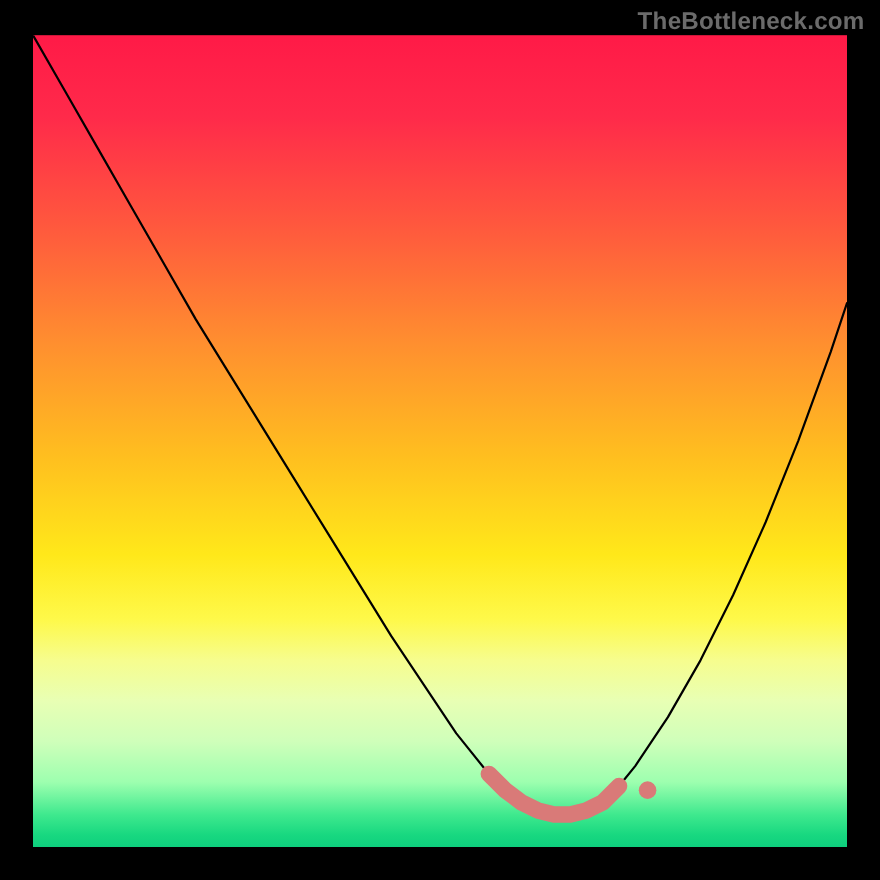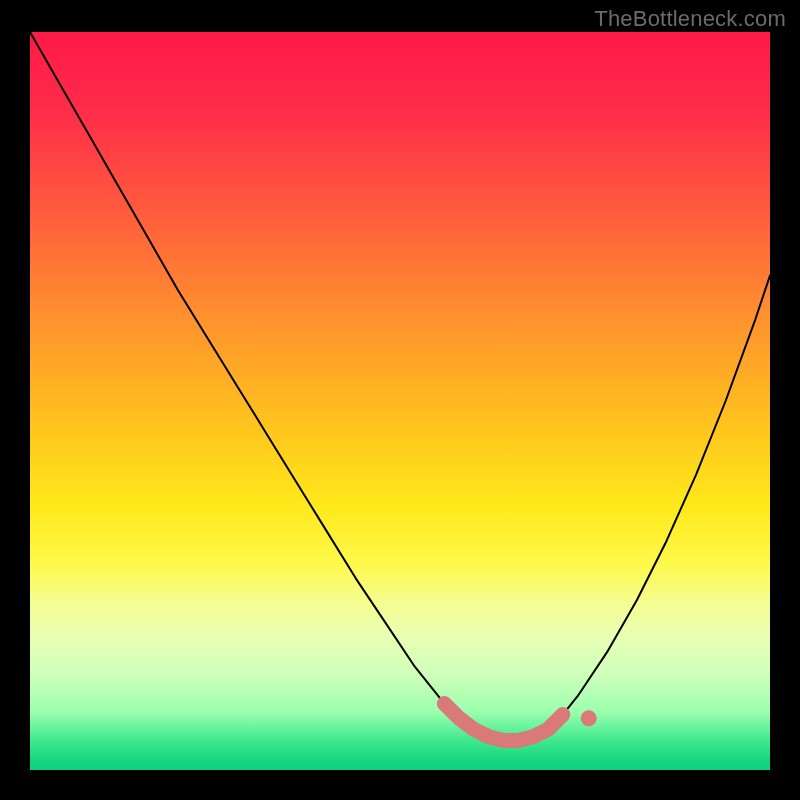--- a/index.html
+++ b/index.html
@@ -42,21 +42,21 @@
       #18d880 98.5%,
       #0ecf7e 100%
     );
   }
   .watermark {
     position: absolute;
     top: 6px;
     right: 14px;
     color: #6b6b6b;
     font-size: 22px;
-    font-weight: 400;
+    font-weight: 700;
     letter-spacing: 0.2px;
   }
   svg.curve {
     position: absolute;
     left: 0;
     top: 0;
     width: 740px;
     height: 738px;
   }
 </style>

